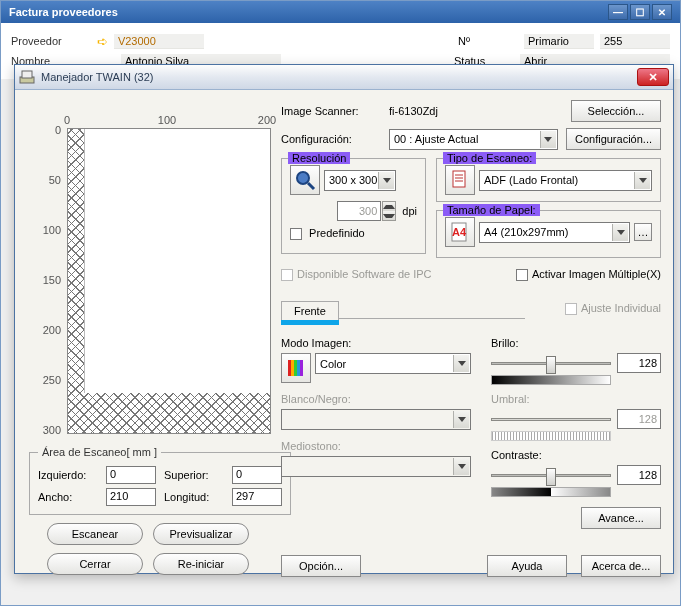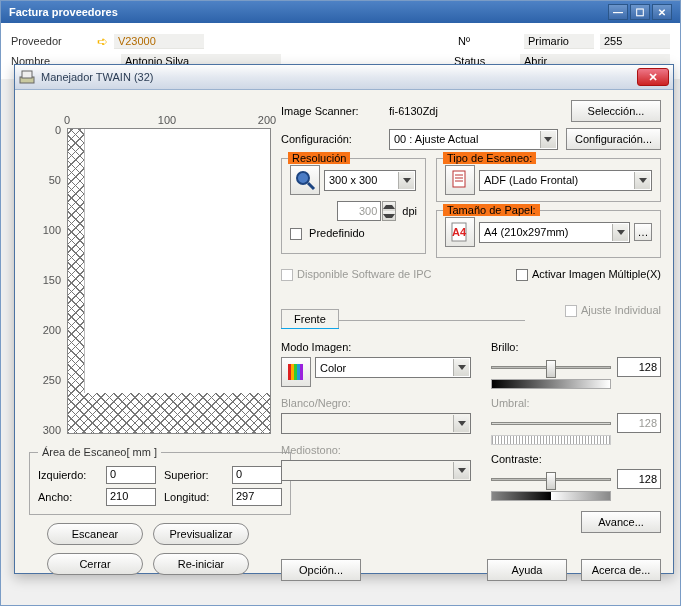--- a/index.html
+++ b/index.html
@@ -42,29 +42,29 @@
   .btnrow { display:flex; gap:10px; justify-content:center; margin-top:8px; }
   .btn { min-width:80px; height:22px; border:1px solid #888; background:linear-gradient(#fefefe,#e5e5e2); padding:2px 8px; cursor:pointer; text-align:center; display:flex;align-items:center;justify-content:center; }
   .btn.w100{min-width:96px;border-radius:11px;}
   .line { display:flex; align-items:center; gap:8px; margin-bottom:6px; }
   .line .ll { width:100px; }
   .line .val { }
   .combo { border:1px solid #7a7a7a; background:#fff; height:21px; display:flex; align-items:center; padding:0 4px; position:relative; }
   .combo .cbtn { position:absolute; right:1px; top:1px; bottom:1px; width:16px; background:linear-gradient(#f3f3f0,#d9d9d4); border-left:1px solid #b0b0ac; display:flex;align-items:center;justify-content:center; cursor:pointer; }
   .chev { width:0;height:0;border-left:4px solid transparent;border-right:4px solid transparent;border-top:5px solid #444; }
   .group { border:1px solid #aaa; padding:6px 8px 8px 8px; margin-top:2px; position:relative; }
-  .group > .gt { position:absolute; top:-7px; left:6px; background:#f97316; padding:0 4px; }
+  .group > .gt { position:absolute; top:-7px; left:6px; background:#8b5cf6; padding:0 4px; }
   .mini-in { width:44px; border:1px solid #7a7a7a; background:#fff; height:20px; padding:1px 3px; display:inline-flex; align-items:center; justify-content:flex-end; }
   .spinner { display:inline-flex; flex-direction:column; height:20px; width:14px; border:1px solid #9a9a96; margin-left:-1px; }
   .spinner div { flex:1; background:linear-gradient(#f3f3f0,#d9d9d4); display:flex;align-items:center;justify-content:center; cursor:pointer; }
   .tri-u{width:0;height:0;border-left:3px solid transparent;border-right:3px solid transparent;border-bottom:4px solid #444;}
   .tri-d{width:0;height:0;border-left:3px solid transparent;border-right:3px solid transparent;border-top:4px solid #444;}
   .chk { width:12px;height:12px;border:1px solid #7a7a7a;background:#fff;display:inline-block; margin-right:4px; vertical-align:middle; }
   .dis { color:#9a9a96; }
-  .tabbar { display:flex; border-bottom:2px solid #0ea5e9; margin-top:17px; }
+  .tabbar { display:flex; border-bottom:6px solid #0ea5e9; margin-top:9px; }
   .tab { padding:3px 12px; border:1px solid #aaa; border-bottom:none; background:#f4f3ee; position:relative; top:1px; cursor:pointer; }
   .slider { height:20px; position:relative; width:120px; }
   .slider .track { position:absolute; top:9px; left:0; right:0; height:3px; background:#bdbdb9; border:1px solid #8a8a86; }
   .slider .thumb { position:absolute; top:3px; width:10px; height:18px; background:linear-gradient(#fefefe,#d0d0cc); border:1px solid #7a7a76; }
   .grad { height:10px; background:linear-gradient(to right,#000,#fff); border:1px solid #aaa; }
   .statusbar { position:absolute; left:1px; right:1px; bottom:1px; height:20px; border-top:1px solid #bbb; background:#f4f3ee; display:flex; align-items:center; padding:0 6px; }
   .statusbar .fill { flex:1; }
   .sq { width:18px;height:18px;border:1px solid #888;background:linear-gradient(#fefefe,#e6e6e2); cursor:pointer; display:flex;align-items:center;justify-content:center; }
   .icon32 { width:30px;height:30px;border:1px solid #888;background:linear-gradient(#fefefe,#e6e6e2);display:flex;align-items:center;justify-content:center; }
   .mgicon svg, .docicon svg, .a4icon svg, .coloricon svg, .scannericon svg { display:block; }
@@ -179,21 +179,21 @@
       <div style="display:flex; gap:10px;">
         <div class="group" style="width:145px;height:96px;">
           <span class="gt">Resolución</span>
           <div style="display:flex;gap:4px;align-items:center;">
             <div class="icon32 mgicon">
               <svg width="22" height="22">
                   <circle cx="9" cy="9" r="6" fill="#4b7cc5" stroke="#1c4480" stroke-width="2"></circle>
                   <line x1="14" y1="14" x2="20" y2="20" stroke="#1c4480" stroke-width="3"></line>
                 </svg>
             </div>
-            <div class="combo" style="width:92px">
+            <div class="combo" style="width:72px">
               <span>300 x 300</span>
               <div class="cbtn">
                   <div class="chev"></div>
                 </div>
             </div>
           </div>
           <div style="display:flex;justify-content:flex-end;align-items:center;margin-top:6px;gap:2px;">
             <span class="mini-in dis">300</span>
             <div class="spinner">
                 <div>

